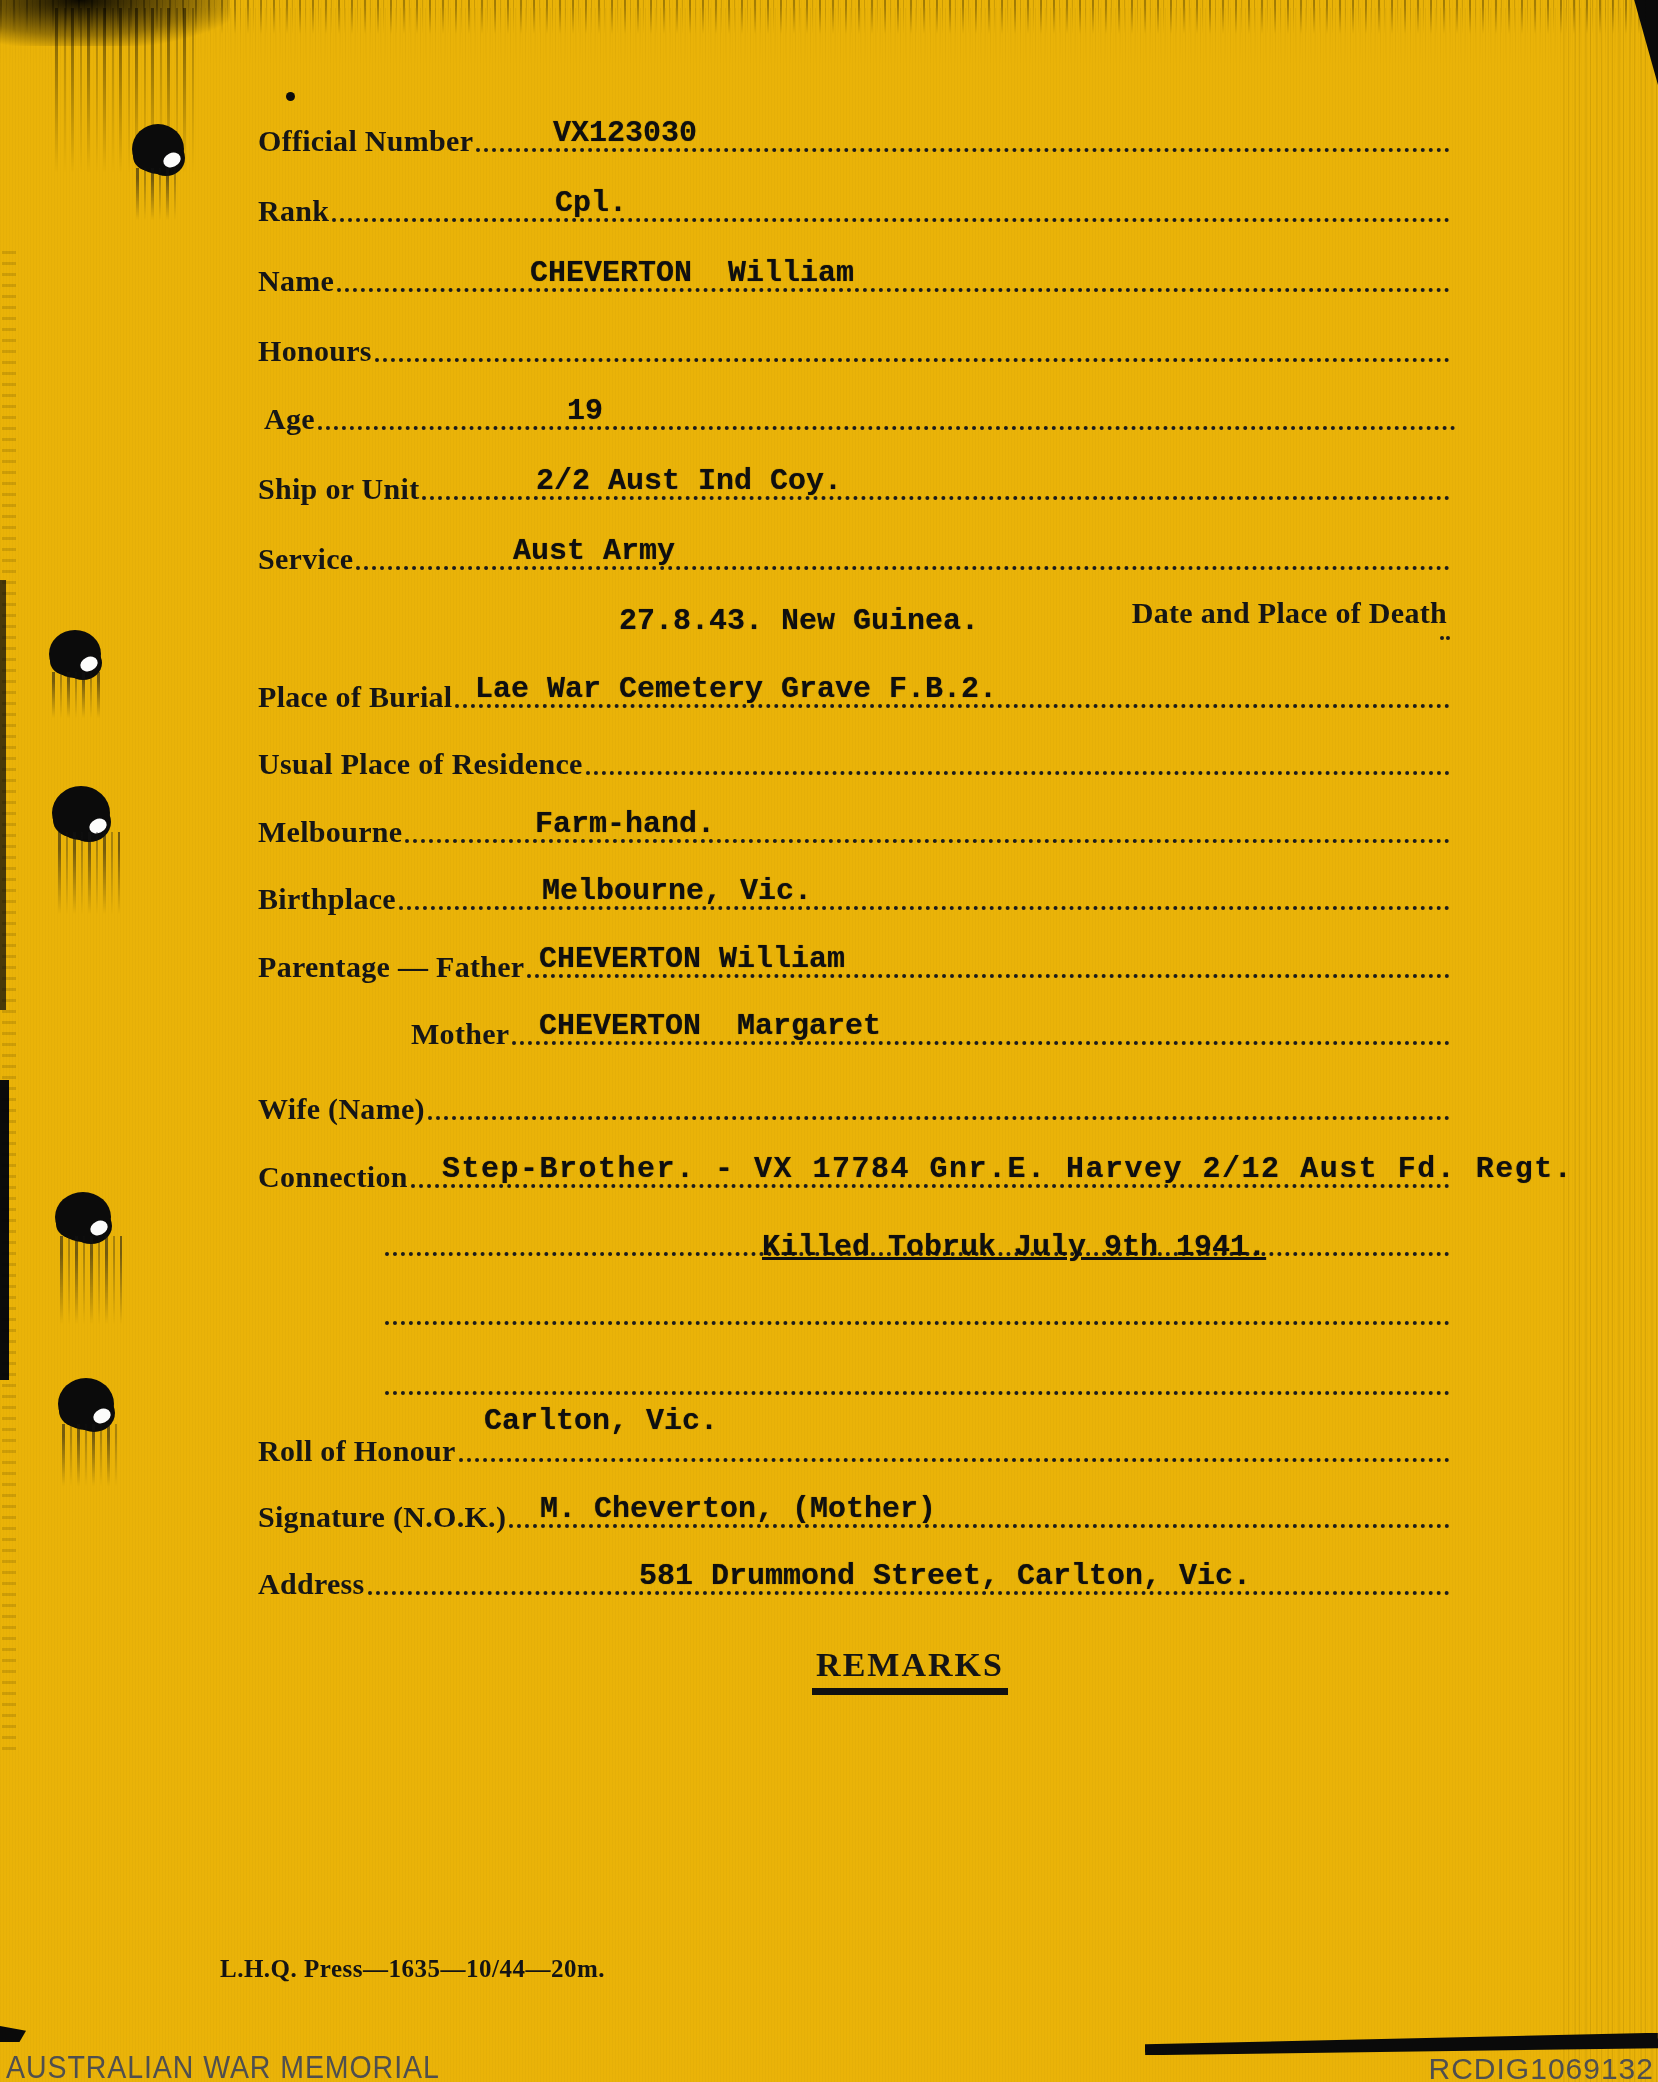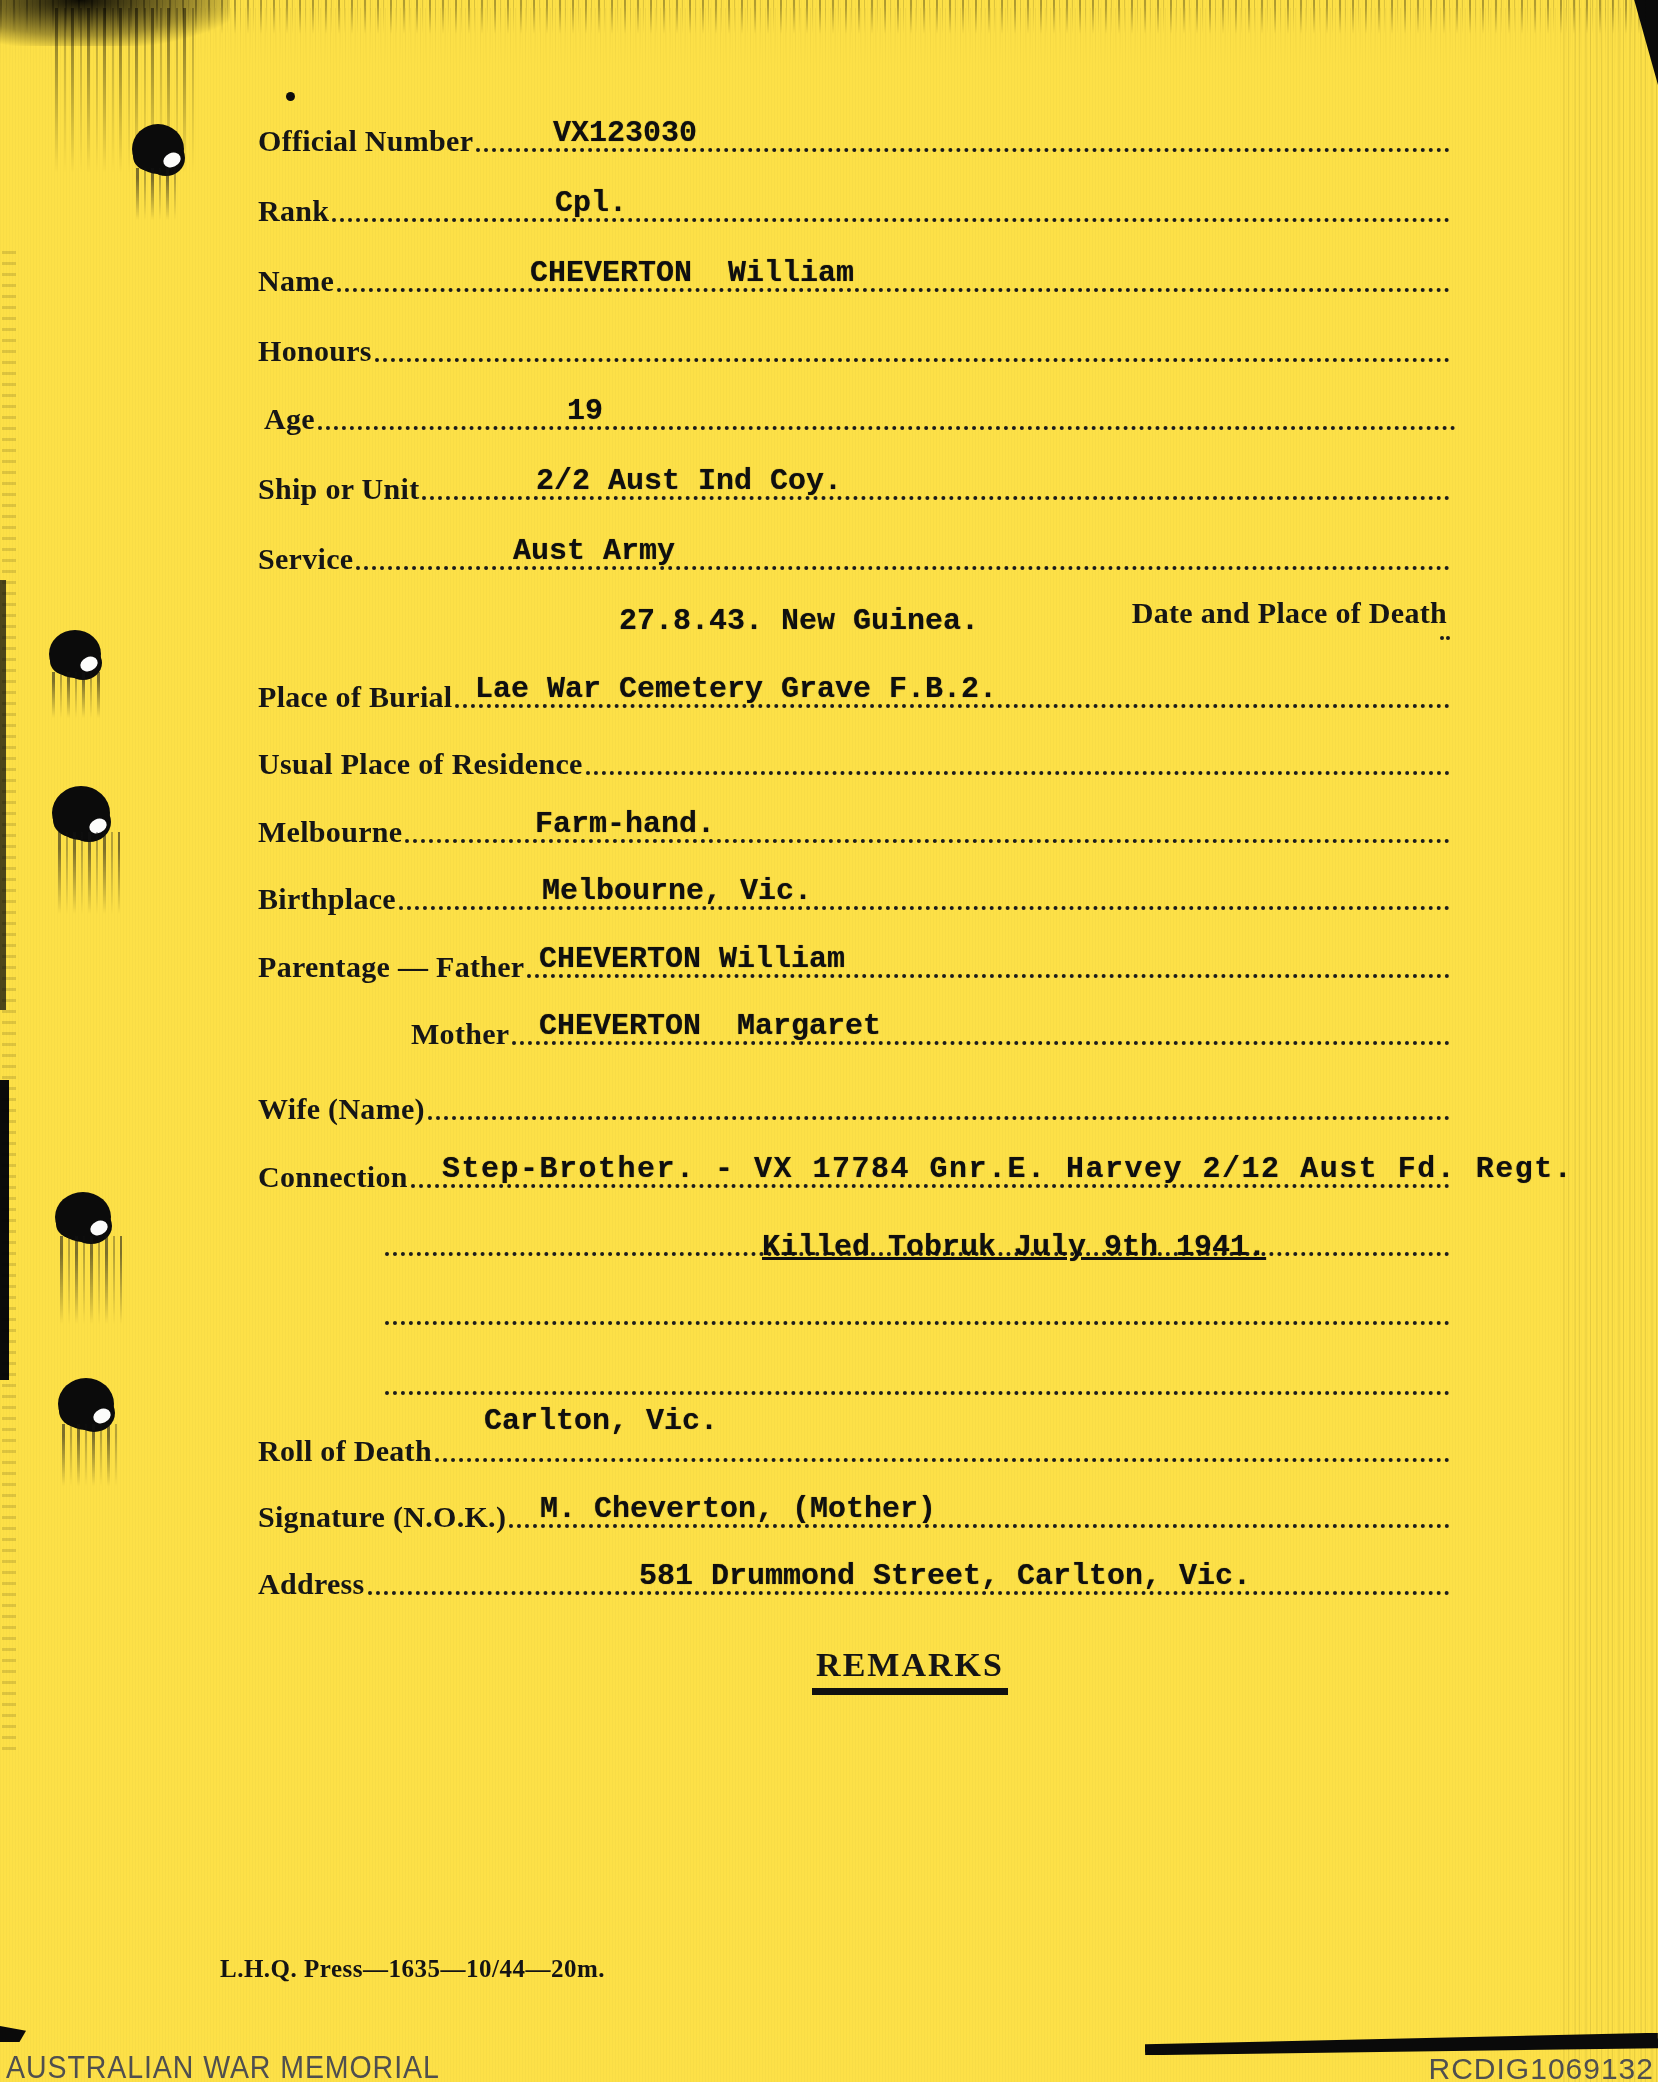--- a/index.html
+++ b/index.html
@@ -1,19 +1,19 @@
 <!DOCTYPE html>
 <html><head>
 <meta charset="utf-8">
 <title>Service Record Form</title>
 <style>
   html,body{margin:0;padding:0;background:#e8e8e6;}
   #page{
     position:relative;width:1658px;height:2082px;margin:0 auto;
-    background:#fde047;overflow:hidden;
+    background:#eab308;overflow:hidden;
     font-family:"Liberation Serif","DejaVu Serif",serif;color:#151515;
   }
   
   #page::before{
     content:"";position:absolute;inset:0;pointer-events:none;
     background:repeating-linear-gradient(90deg,rgba(0,0,0,.018) 0 1px,transparent 1px 3px);
   }
   
   .field-row{position:absolute;display:flex;align-items:flex-end;height:46px;}
   .field-label{
@@ -208,21 +208,21 @@
         <span class="leader"></span>
         <span class="field-value" style="left: 377px; bottom: -2px; text-decoration: underline;">Killed Tobruk July 9th 1941.</span>
       </div>
       <div class="field-row" style="left: 385px; top: 1283px; width: 1065px;">
         <span class="leader"></span>
       </div>
       <div class="field-row" style="left: 385px; top: 1353px; width: 1065px;">
         <span class="leader"></span>
       </div>
       <div class="field-row" style="left: 258px; top: 1420px; width: 1192px;">
-        <span class="field-label">Roll of Death</span>
+        <span class="field-label">Roll of Honour</span>
         <span class="leader"></span>
         <span class="field-value" style="left: 226px; bottom: 30px;">Carlton, Vic.</span>
       </div>
       <div class="field-row" style="left: 258px; top: 1486px; width: 1192px;">
         <span class="field-label">Signature (N.O.K.)</span>
         <span class="leader"></span>
         <span class="field-value" style="left: 282px;">M. Cheverton, (Mother)</span>
       </div>
       <div class="field-row" style="left: 258px; top: 1553px; width: 1192px;">
         <span class="field-label">Address</span>

